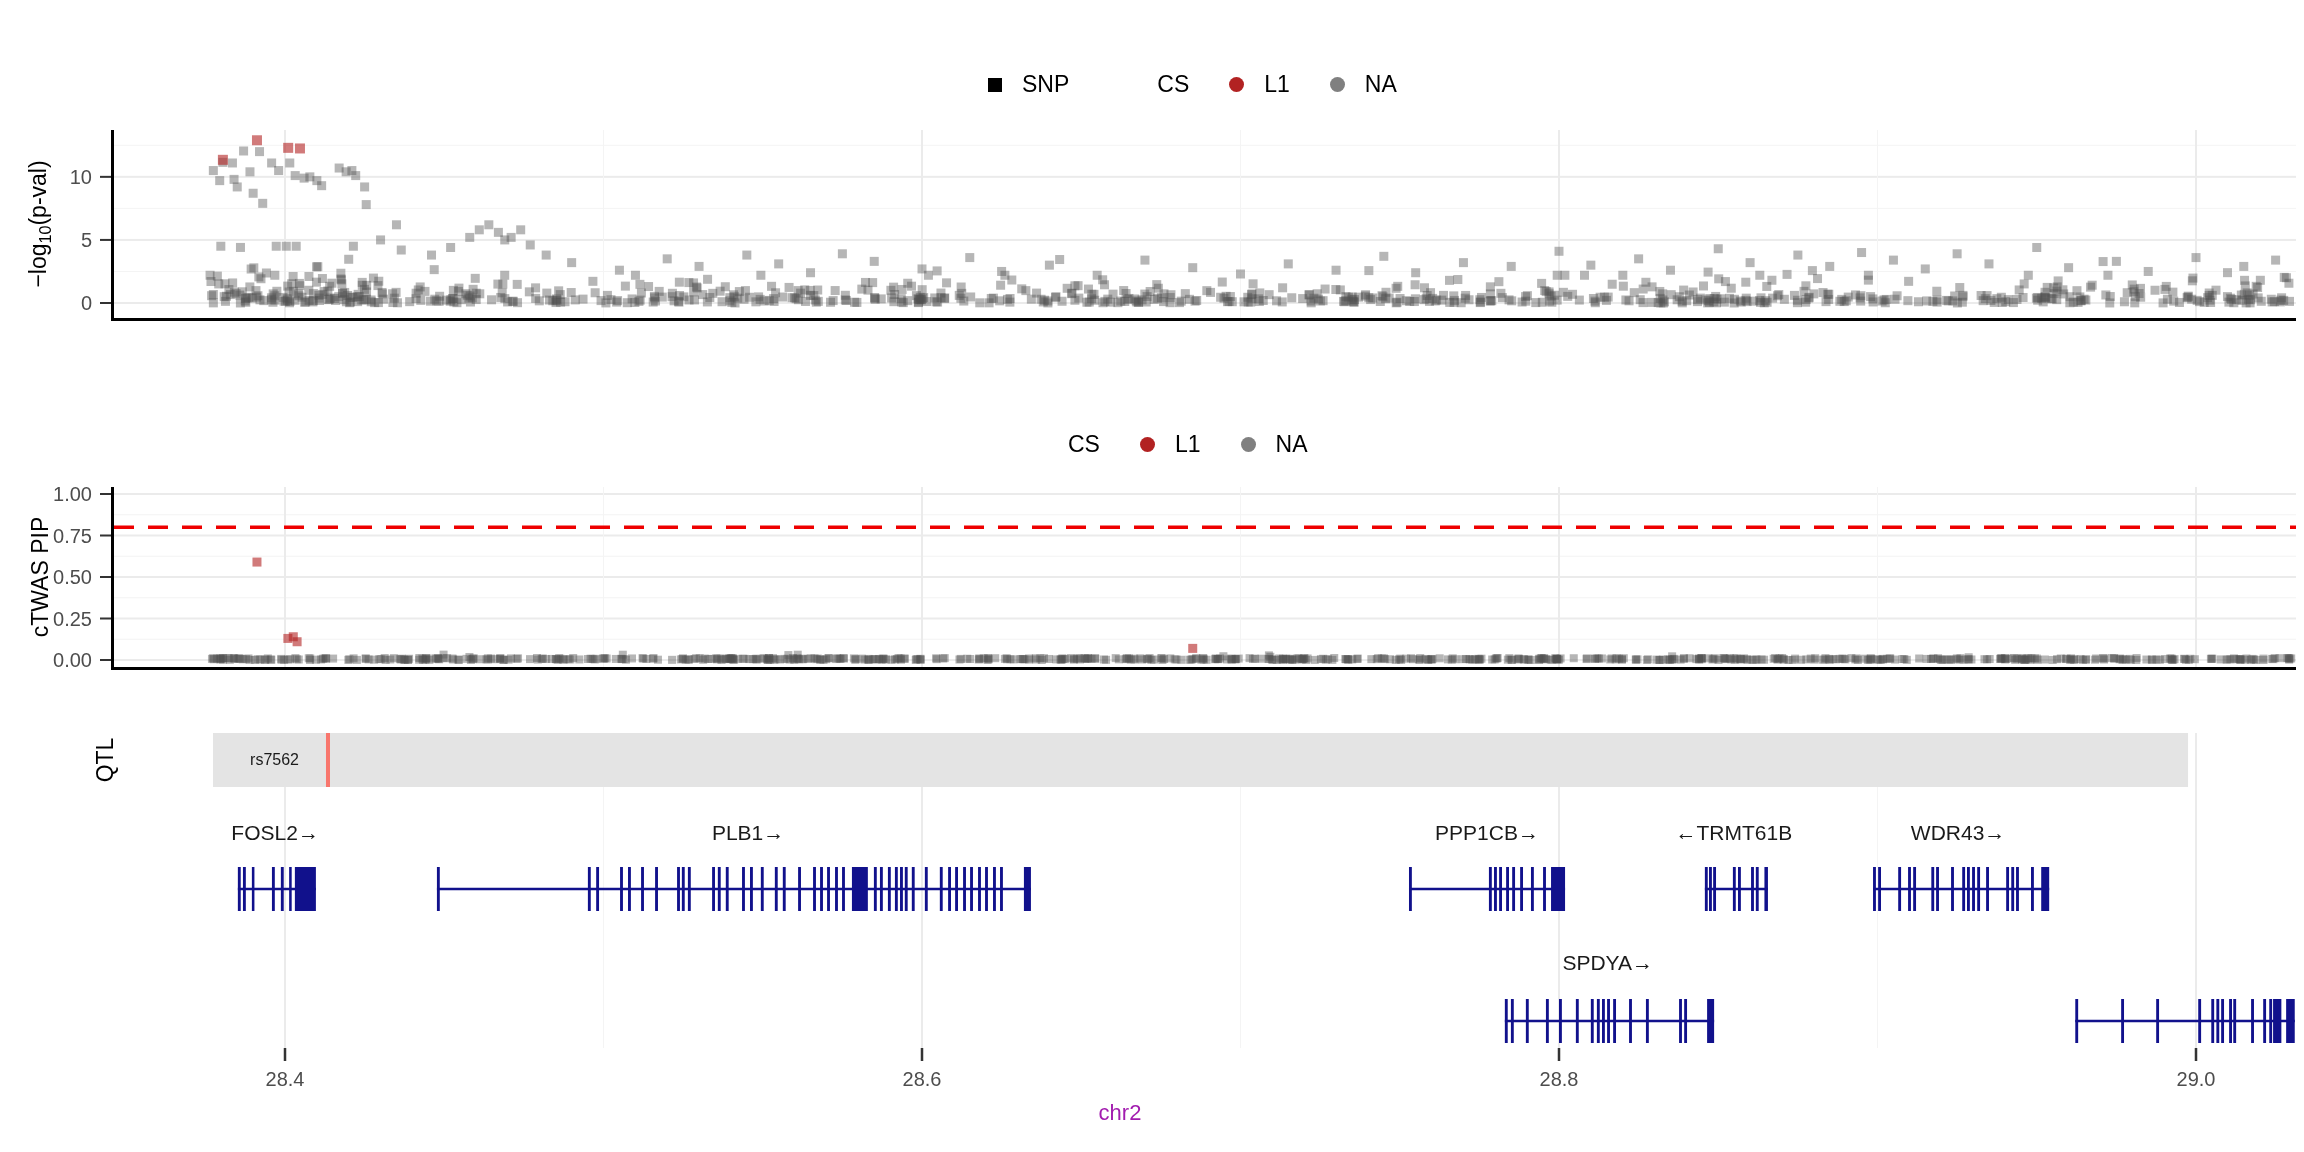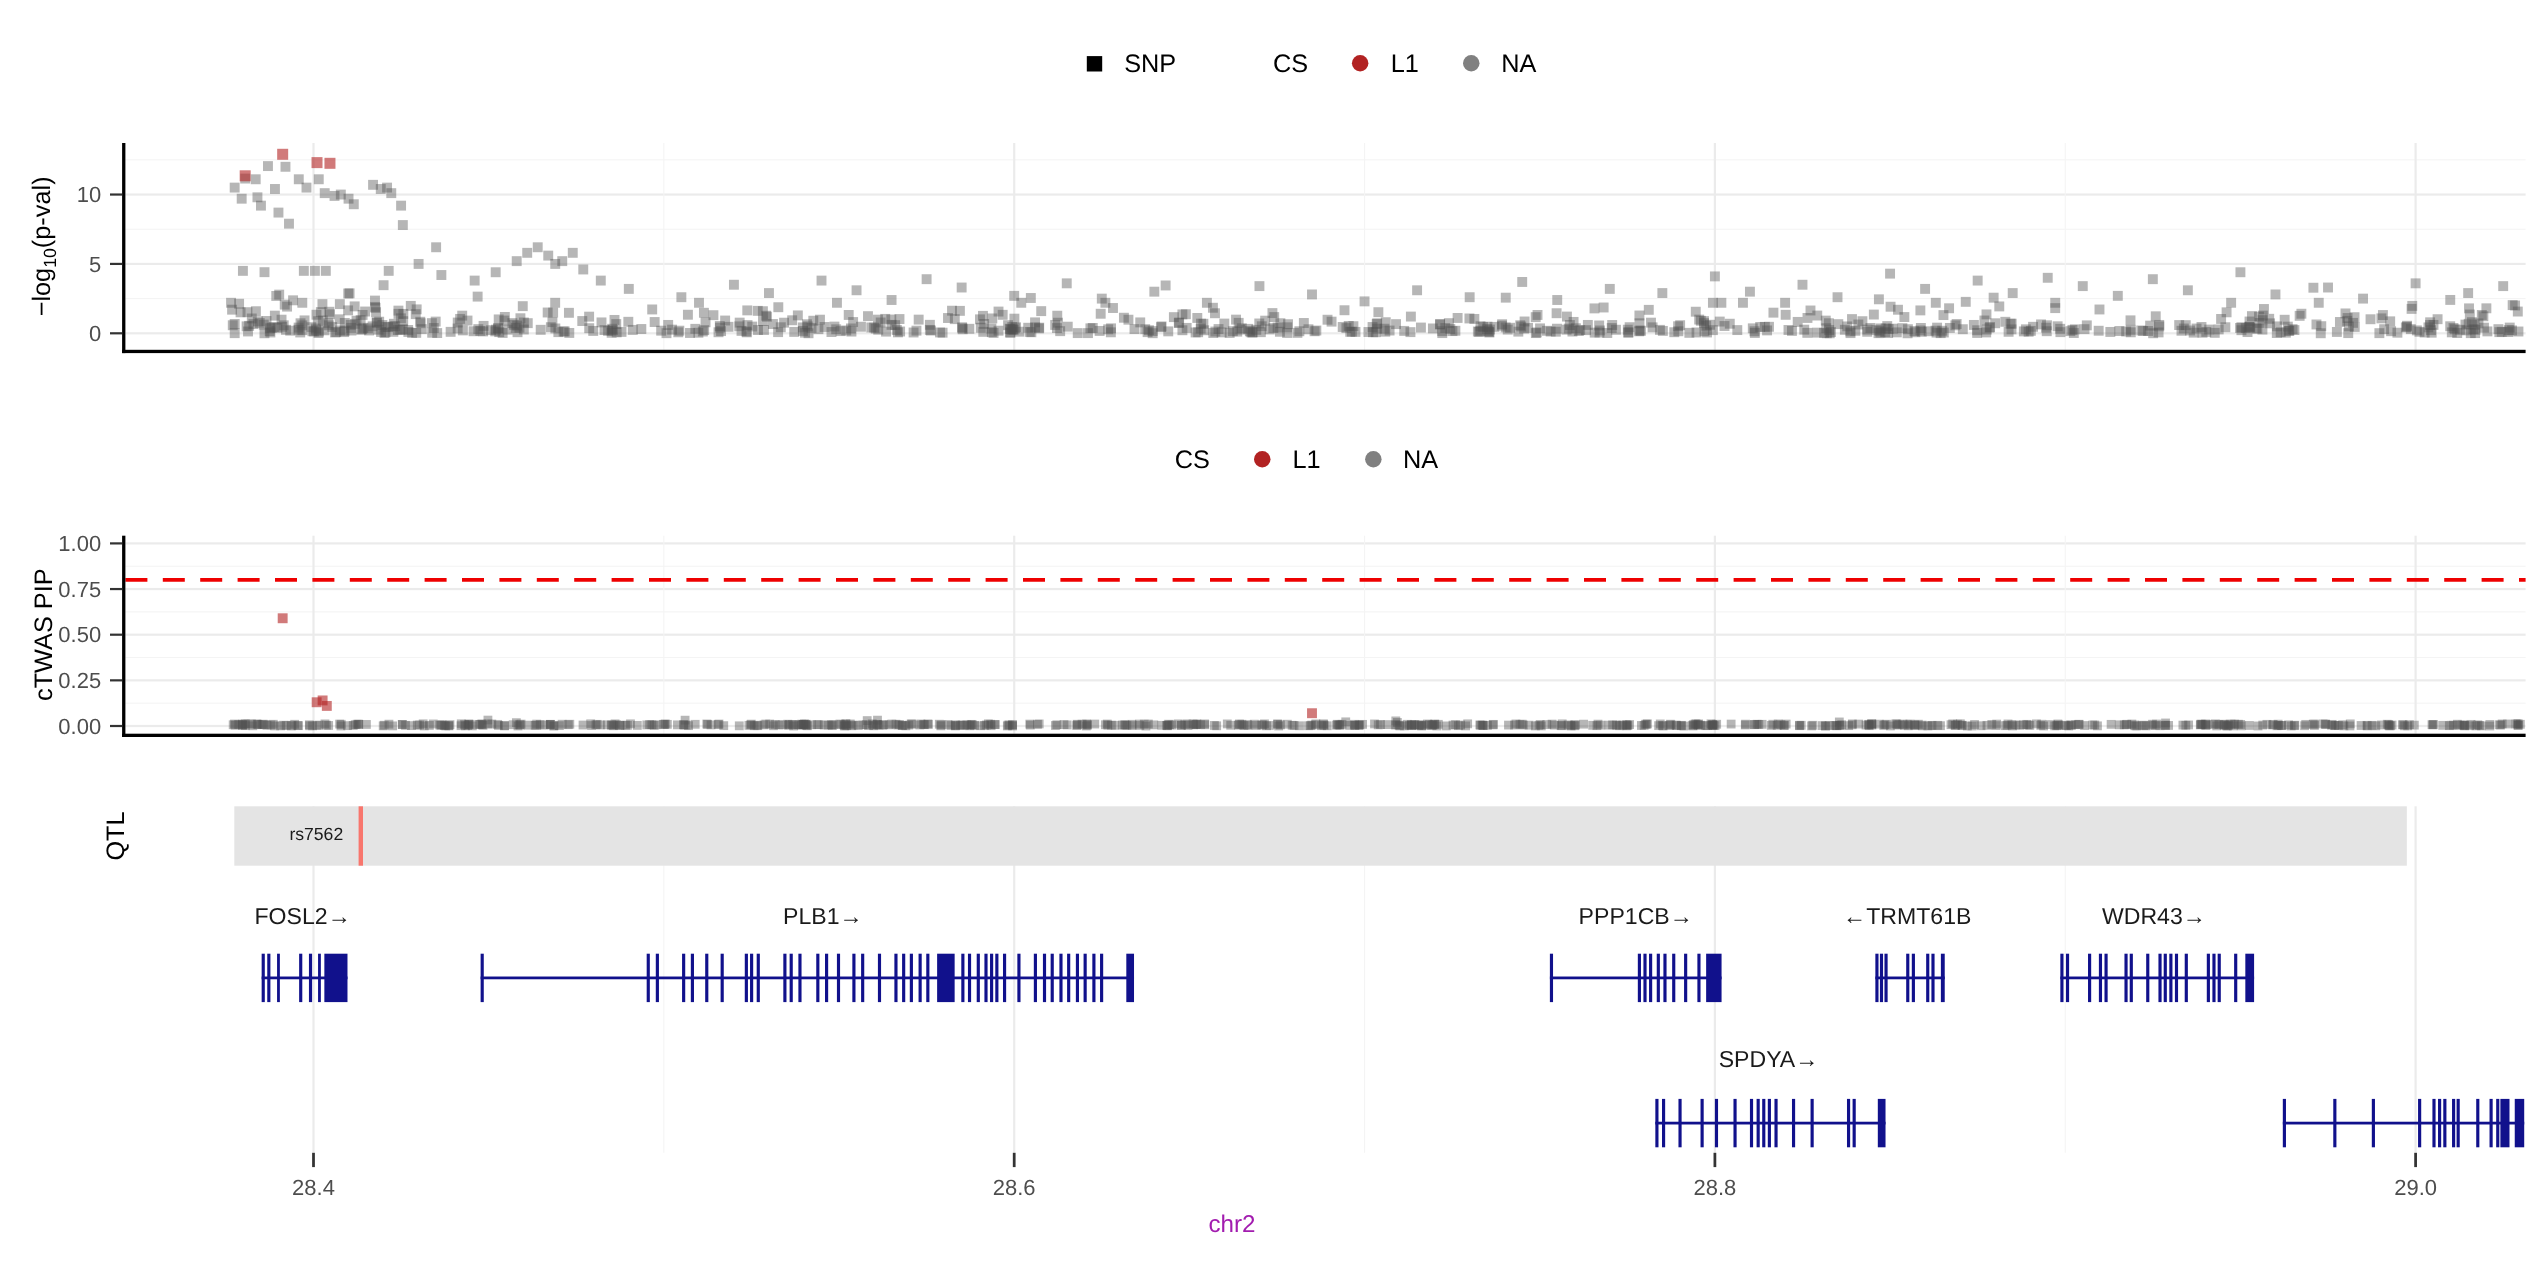--- a/index.html
+++ b/index.html
@@ -1,18 +1,18 @@
 <!DOCTYPE html>
 <html><head>
 <meta charset="utf-8">
 <style>
   html,body{margin:0;padding:0;background:#ffffff;}
   .page{position:relative;width:2304px;height:1152px;background:#ffffff;overflow:hidden;
         font-family:"Liberation Sans", sans-serif;}
-  .legend{position:absolute;display:flex;align-items:center;font-size:23px;color:#000;}
+  .legend{position:absolute;display:flex;align-items:center;font-size:23px;color:#000;margin-top:27px;}
   .legend .sw{display:inline-block;}
   .legend .square{width:14px;height:14px;background:#000;}
   .legend .dot{width:15px;height:15px;border-radius:50%;}
   .legend .lab{margin-left:20px;}
   .legend .gapbig{margin-left:88px;}
   .legend .gapmid{margin-left:40px;}
   .rotlab{position:absolute;white-space:nowrap;transform:translate(-50%,-50%) rotate(-90deg);
           font-size:23px;color:#000;}
   .rotlab sub{font-size:70%;}
   .xtitle{position:absolute;transform:translateX(-50%);font-size:22px;color:#a21caf;}
@@ -1881,17 +1881,17 @@
       <rect x="2194.7500000000045" y="1048" width="2.5" height="13" fill="#333333"></rect>
       <text x="2196.0000000000045" y="1086" text-anchor="middle" font-size="20px" fill="#4D4D4D">29.0</text>
     </svg>
 
   <div class="rotlab" style="left:40px;top:224px;"><span>−log</span><sub>10</sub><span>(p-val)</span></div>
 
   <div class="rotlab" style="left:40px;top:577px;"><span>cTWAS PIP</span></div>
 
   <div class="rotlab" style="left:105px;top:760px;"><span>QTL</span></div>
 
-  <div class="rslab" id="rs-label" style="left: 312px; top: 760px;">rs7562</div>
+  <div class="rslab" id="rs-label" style="left: 299px; top: 760px;">rs7562</div>
 
   <div class="xtitle" id="chr-title" style="left:1120px;top:1100px;">chr2</div>
 
 </div>
 
 </body></html>

